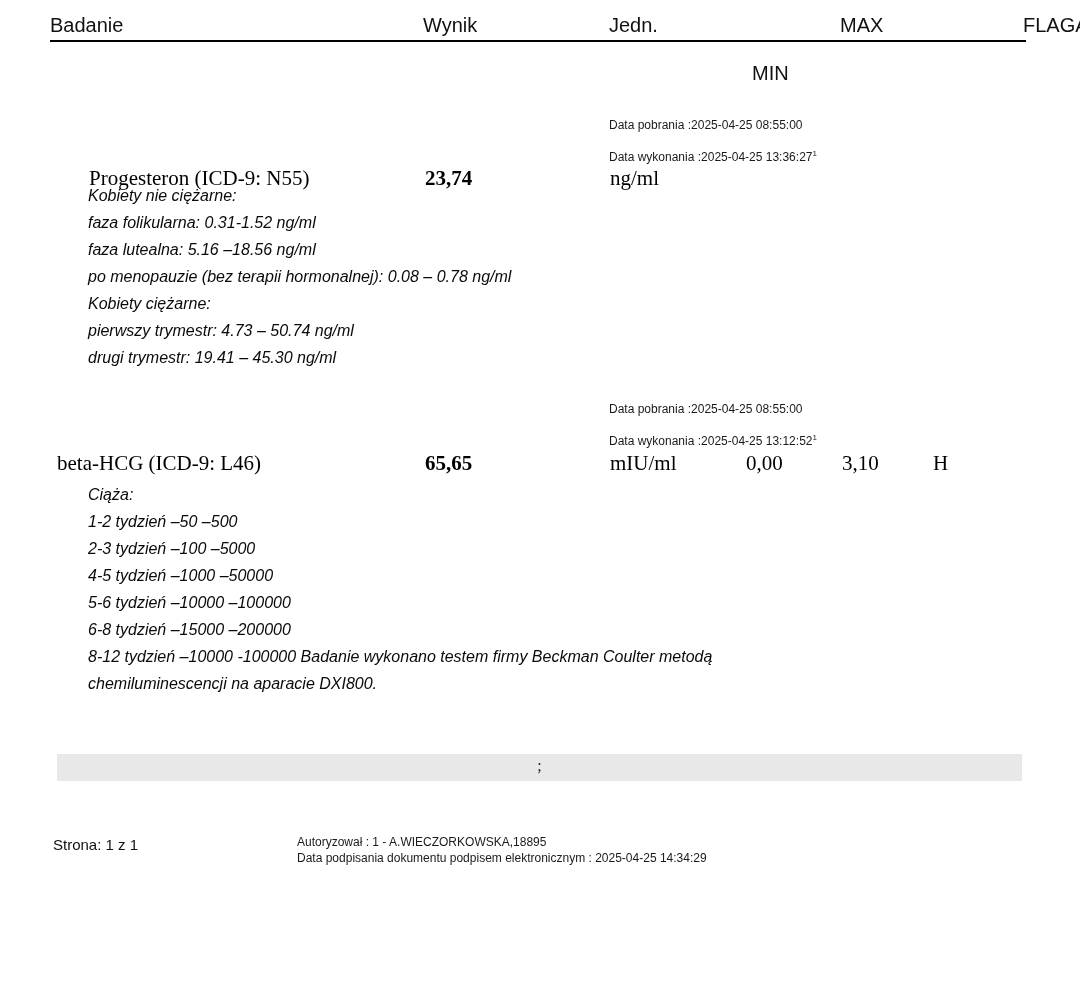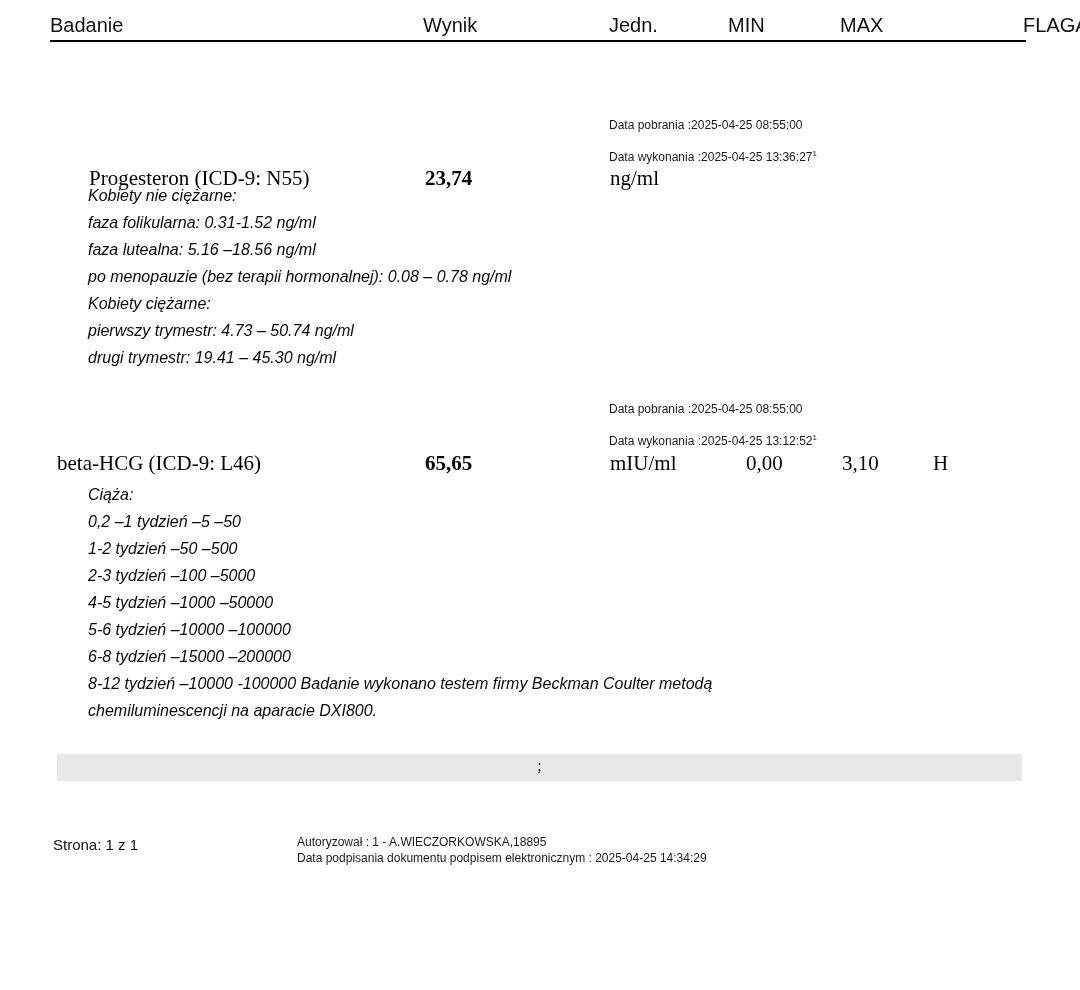--- a/index.html
+++ b/index.html
@@ -33,21 +33,21 @@
   .footer-block div{white-space:nowrap;}
 </style>
 </head>
 <body>
 
 <div class="page">
 
   <div class="abs th" style="left:50px;">Badanie</div>
   <div class="abs th" style="left:423px;">Wynik</div>
   <div class="abs th" style="left:609px;">Jedn.</div>
-  <div class="abs th" style="left:728px;">MIN</div>
+  <div class="abs th" style="left:752px;margin-top:48px;">MIN</div>
   <div class="abs th" style="left:840px;">MAX</div>
   <div class="abs th" style="left:983px;margin-left:40px;">FLAGA</div>
   <div class="rule"></div>
 
   <div class="abs dateline" style="top:118px;">Data pobrania :2025-04-25 08:55:00</div>
   <div class="abs dateline" style="top:150px;"><span>Data wykonania :2025-04-25 13:36:27</span><sup>1</sup></div>
 
   <div class="abs serif" style="left:57px;top:167px;margin-left:32px;">Progesteron (ICD-9: N55)</div>
   <div class="abs serif result" style="left:425px;top:167px;">23,74</div>
   <div class="abs serif" style="left:610px;top:167px;">ng/ml</div>
@@ -70,21 +70,20 @@
 
   <div class="abs serif" style="left:57px;top:452px;">beta-HCG (ICD-9: L46)</div>
   <div class="abs serif result" style="left:425px;top:452px;">65,65</div>
   <div class="abs serif" style="left:610px;top:452px;">mIU/ml</div>
   <div class="abs serif" style="left:746px;top:452px;">0,00</div>
   <div class="abs serif" style="left:842px;top:452px;">3,10</div>
   <div class="abs serif" style="left:933px;top:452px;">H</div>
 
   <div class="refblock" style="top:481px;">
     <div>Ciąża:</div>
-    <div>0,2 –1 tydzień –5 –50</div>
     <div>1-2 tydzień –50 –500</div>
     <div>2-3 tydzień –100 –5000</div>
     <div>4-5 tydzień –1000 –50000</div>
     <div>5-6 tydzień –10000 –100000</div>
     <div>6-8 tydzień –15000 –200000</div>
     <div>8-12 tydzień –10000 -100000 Badanie wykonano testem firmy Beckman Coulter metodą</div>
     <div>chemiluminescencji na aparacie DXI800.</div>
   </div>
 
   <div class="sepbar" style="top:754px;background:#e8e8e8;">

